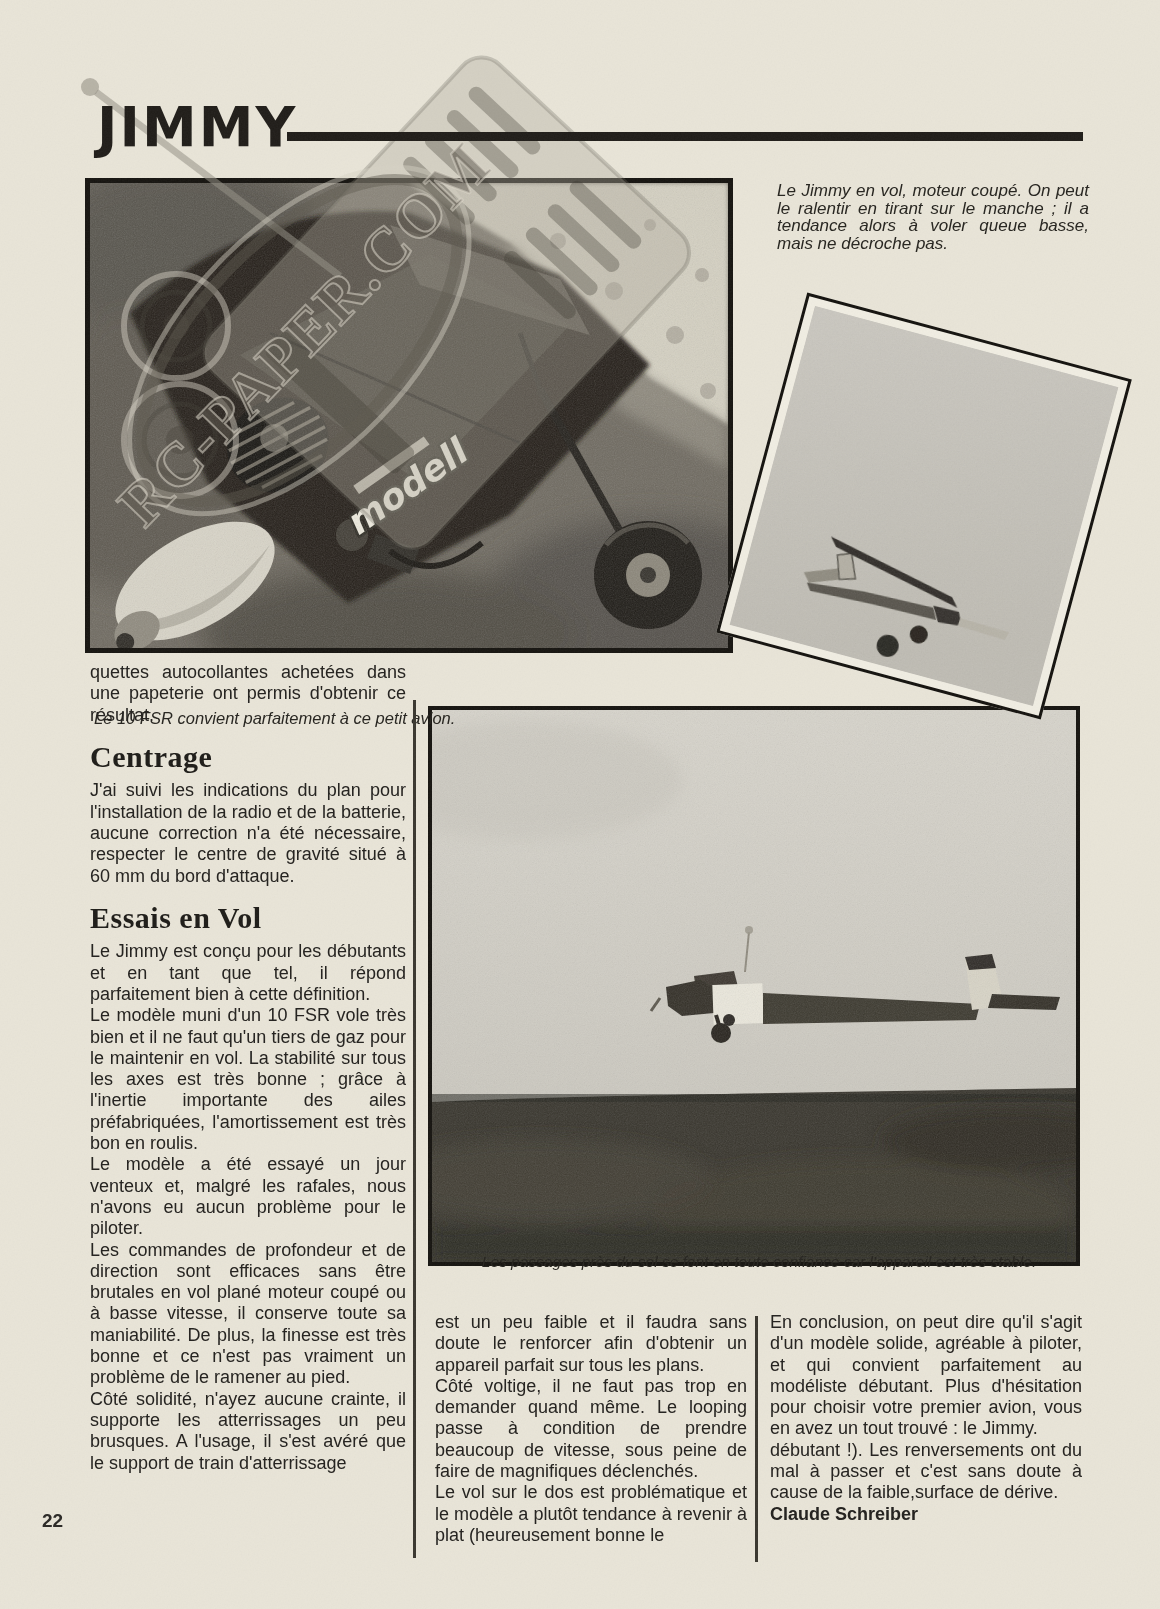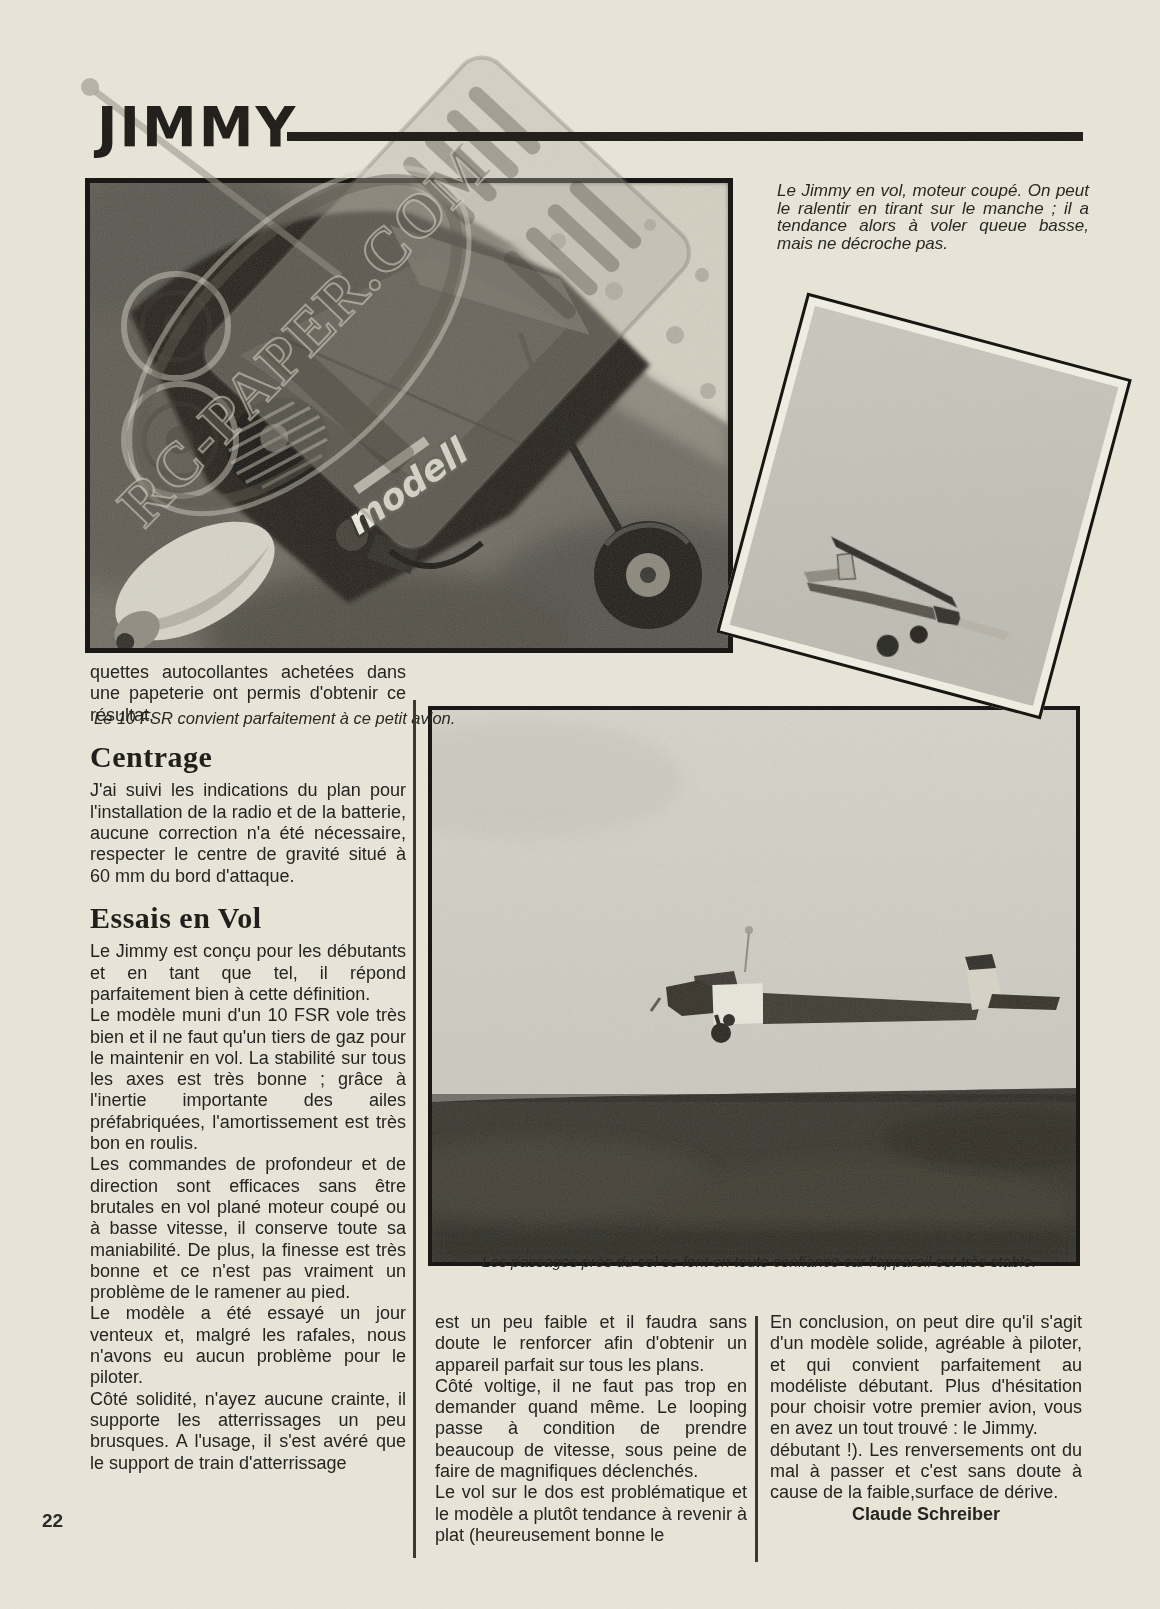--- a/index.html
+++ b/index.html
@@ -41,21 +41,21 @@
   #col-mid{left:435px;top:1312px;width:312px;}
   #col-right{left:770px;top:1312px;width:312px;}
   h2.sec{
     font-family:"Liberation Serif",serif;font-weight:bold;font-size:30px;
     letter-spacing:0.5px;margin:15px 0 8px 0;color:#1e1c18;line-height:1.05;
   }
   .vrule{background:#3a372f;width:3px;z-index:5;}
   #vrule-main{left:413px;top:700px;height:858px;}
   #vrule-cols{left:755px;top:1316px;height:246px;}
   #page-number{left:42px;top:1510px;font-size:19px;font-weight:bold;color:#2a2825;z-index:5;}
-  .signature{font-weight:bold;text-align:center;margin-top:5px;}
+  .signature{font-weight:bold;text-align:left;margin-top:5px;}
   #paper-grain{left:0;top:0;width:1160px;height:1609px;z-index:9;pointer-events:none;opacity:.05;}
 </style>
 </head>
 <body>
 
 <div class="page">
 
   <figure class="abs photo-frame" id="engine-photo" style="margin:0;">
     <svg viewBox="0 0 638 465" preserveAspectRatio="none">
       <defs>
@@ -258,22 +258,22 @@
   <div class="abs vrule" id="vrule-main"></div>
   <div class="abs vrule" id="vrule-cols"></div>
 
   <div class="abs col" id="col-left">
     <p>quettes autocollantes achetées dans une papeterie ont permis d'obtenir ce résultat.</p>
     <h2 class="sec">Centrage</h2>
     <p>J'ai suivi les indications du plan pour l'installation de la radio et de la batterie, aucune correction n'a été nécessaire, respecter le centre de gravité situé à 60 mm du bord d'attaque.</p>
     <h2 class="sec">Essais en Vol</h2>
     <p>Le Jimmy est conçu pour les débutants et en tant que tel, il répond parfaitement bien à cette définition.</p>
     <p>Le modèle muni d'un 10 FSR vole très bien et il ne faut qu'un tiers de gaz pour le maintenir en vol. La stabilité sur tous les axes est très bonne ; grâce à l'inertie importante des ailes préfabriquées, l'amortissement est très bon en roulis.</p>
+    <p>Le modèle a été essayé un jour venteux et, malgré les rafales, nous n'avons eu aucun problème pour le piloter.</p>
     <p>Les commandes de profondeur et de direction sont efficaces sans être brutales en vol plané moteur coupé ou à basse vitesse, il conserve toute sa maniabilité. De plus, la finesse est très bonne et ce n'est pas vraiment un problème de le ramener au pied.</p>
-    <p>Le modèle a été essayé un jour venteux et, malgré les rafales, nous n'avons eu aucun problème pour le piloter.</p>
     <p>Côté solidité, n'ayez aucune crainte, il supporte les atterrissages un peu brusques. A l'usage, il s'est avéré que le support de train d'atterrissage</p>
   </div>
 
   <div class="abs col" id="col-mid">
     <p>est un peu faible et il faudra sans doute le renforcer afin d'obtenir un appareil parfait sur tous les plans.</p>
     <p>Côté voltige, il ne faut pas trop en demander quand même. Le looping passe à condition de prendre beaucoup de vitesse, sous peine de faire de magnifiques déclenchés.</p>
     <p>Le vol sur le dos est problématique et le modèle a plutôt tendance à revenir à plat (heureusement bonne le</p>
   </div>
 
   <div class="abs col" id="col-right">

